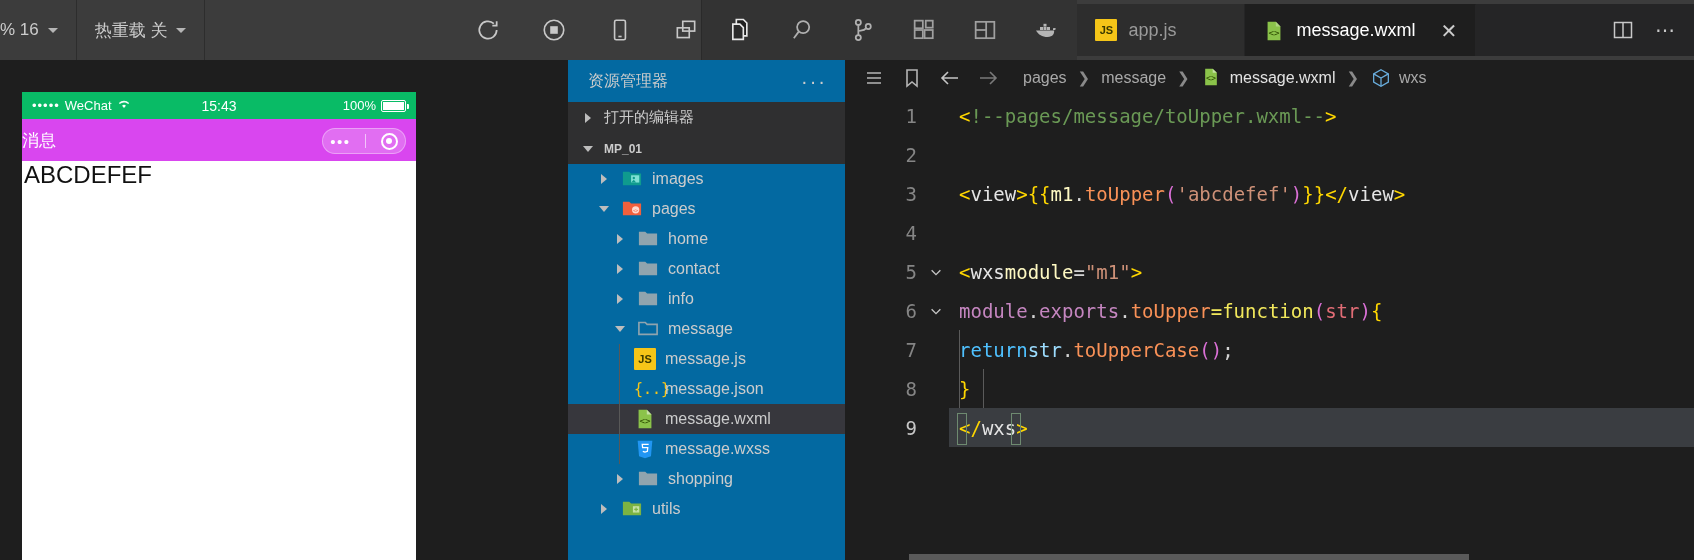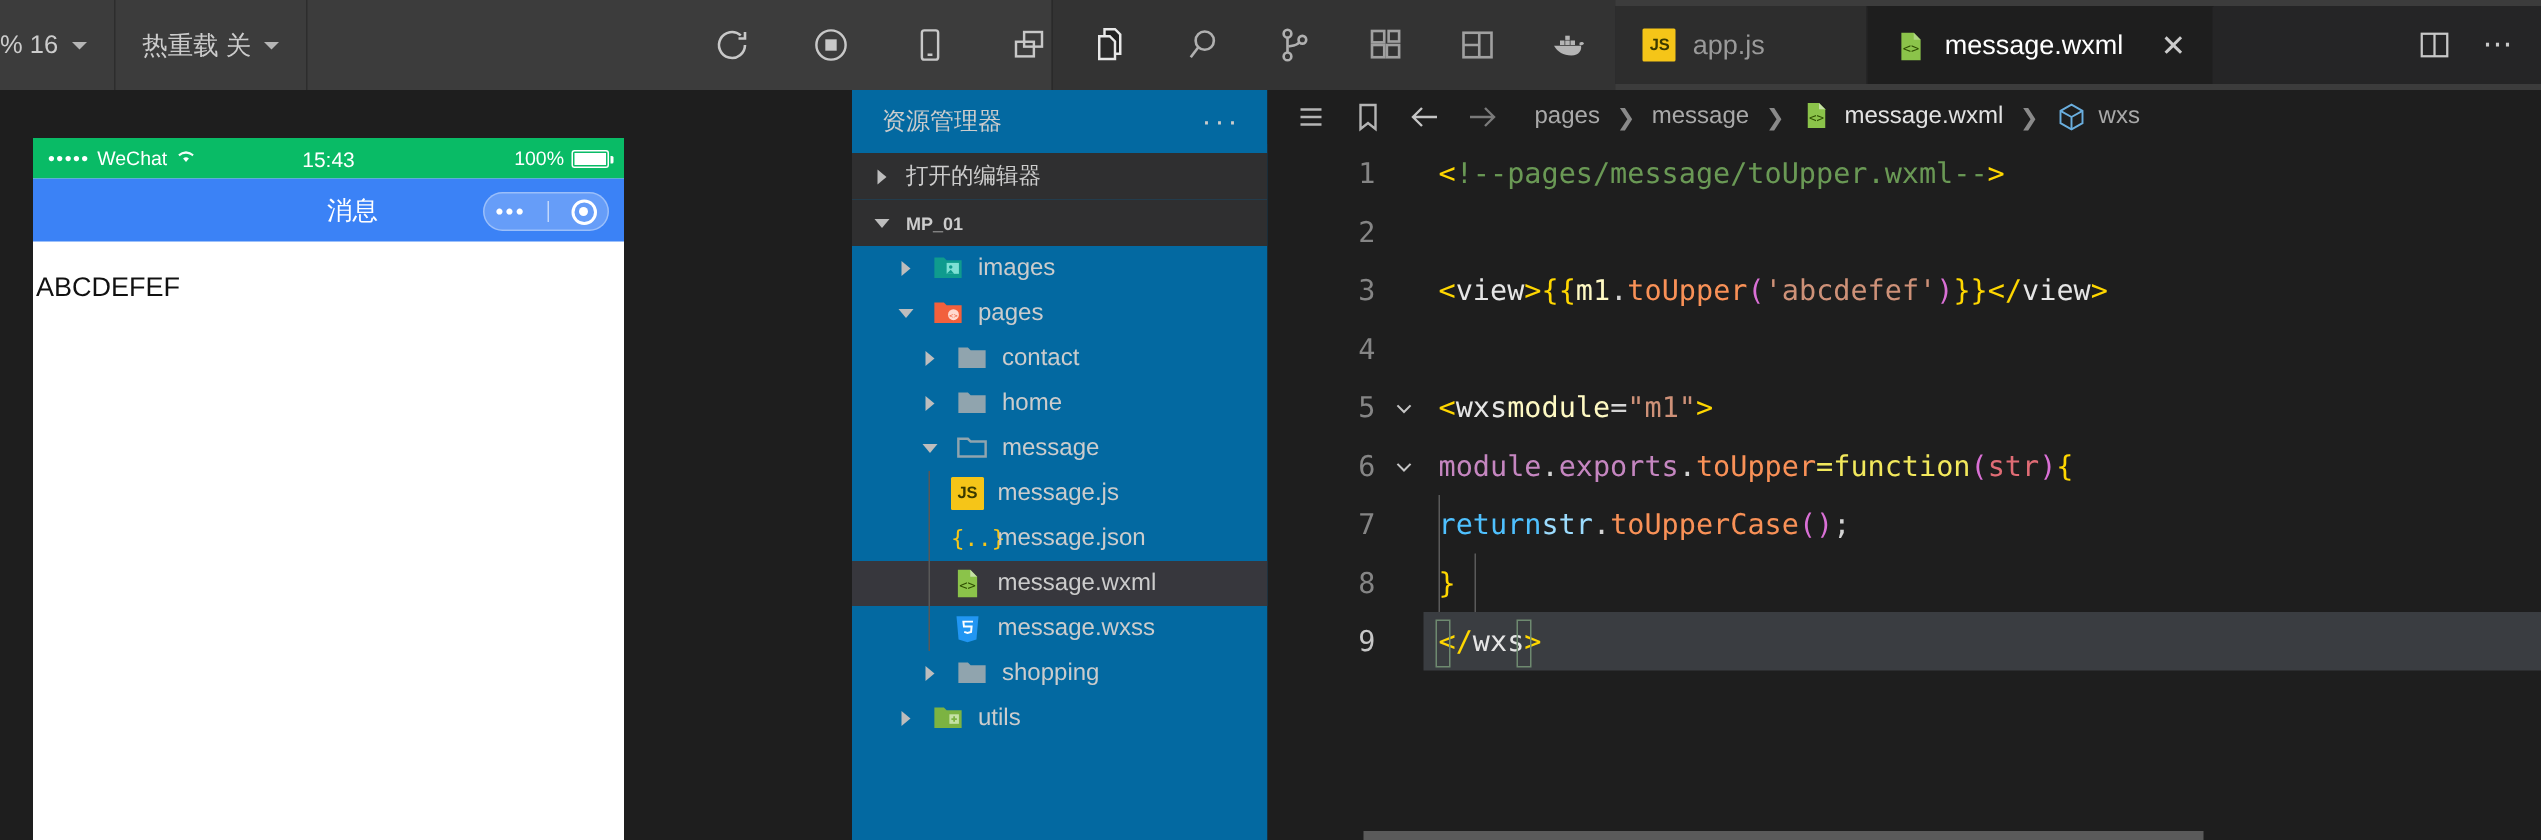--- a/index.html
+++ b/index.html
@@ -69,33 +69,33 @@
     padding: 0 10px; font-size: 13px; position: relative;
   }
   .sb-left { display: flex; align-items: center; gap: 5px; }
   .dots { letter-spacing: 1px; font-size: 13px; }
   .sb-center { position: absolute; left: 0; right: 0; text-align: center; font-size: 14px; }
   .sb-right { margin-left: auto; display: flex; align-items: center; gap: 5px; z-index: 2; font-size: 13px; }
   .battery { width: 25px; height: 12px; border: 1.5px solid #fff; border-radius: 2px; position: relative; }
   .battery::after { content:""; position:absolute; right:-4px; top:3px; width:2px; height:5px; background:#fff; border-radius:0 1px 1px 0; }
   .battery i { position:absolute; left:1px; top:1px; bottom:1px; right:1px; background:#fff; display:block; }
   .navbar {
-    height: 42px; background: #3b82f6; color: #ffffff; display: flex; align-items: center;
-    justify-content: center; font-size: 17px; position: relative; padding-left: 32px;
+    height: 42px; background: #d946ef; color: #ffffff; display: flex; align-items: center;
+    font-size: 17px; position: relative;
   }
   .capsule {
     position: absolute; right: 10px; top: 9px; height: 26px; width: 84px;
     border-radius: 13px; background: rgba(255,255,255,0.22); display: flex; align-items: center;
     justify-content: space-around; border: 1px solid rgba(255,255,255,0.35);
   }
   .cap-dots { color: #fff; font-size: 15px; letter-spacing: 1.5px; line-height: 1; }
   .cap-div { width: 1px; height: 14px; background: rgba(255,255,255,0.6); }
   .cap-circle { width: 17px; height: 17px; border-radius: 50%; border: 2px solid #fff; display:flex; align-items:center; justify-content:center; }
   .cap-circle i { width: 6px; height: 6px; border-radius: 50%; background: #fff; display: block; }
-  .page-content { padding: 20px 0 0 2px; color: #111; font-size: 18px; font-family: "Liberation Sans", sans-serif; }
+  .page-content { padding: 0 0 0 2px; color: #111; font-size: 24px; font-family: "Liberation Sans", sans-serif; }
 
   
   .sidebar { width: 277px; background: #0369a1; flex-shrink: 0; display: flex; flex-direction: column; overflow: hidden; }
   .sb-header {
     height: 42px; display: flex; align-items: center; justify-content: space-between;
     padding: 0 18px 0 20px; color: #cccccc; font-size: 16px;
   }
   .sb-ellipsis { color: #cccccc; font-size: 20px; letter-spacing: 2px; cursor: pointer; line-height: 1; }
   .sect {
     height: 31px; display: flex; align-items: center; gap: 8px; padding-left: 12px;
@@ -372,35 +372,46 @@
 
       <div class="row" style="padding-left:44px;">
         <span class="tw">
             <span class="tw-r"></span>
           </span>
         <span class="ficon">
           <svg width="22" height="20" viewBox="0 0 24 22">
               <path d="M2 4h7l2 2h11v13H2z" fill="#90a4ae"></path>
             </svg>
         </span>
+        <span class="nm">home</span>
+      </div>
+
+      <div class="row" style="padding-left:44px;">
+        <span class="tw">
+            <span class="tw-r"></span>
+          </span>
+        <span class="ficon">
+          <svg width="22" height="20" viewBox="0 0 24 22">
+              <path d="M2 4h7l2 2h11v13H2z" fill="#90a4ae"></path>
+            </svg>
+        </span>
         <span class="nm">contact</span>
       </div>
 
       <div class="row" style="padding-left:44px;">
         <span class="tw">
             <span class="tw-r"></span>
           </span>
         <span class="ficon">
           <svg width="22" height="20" viewBox="0 0 24 22">
               <path d="M2 4h7l2 2h11v13H2z" fill="#90a4ae"></path>
             </svg>
         </span>
-        <span class="nm">home</span>
-      </div>
-
+        <span class="nm">info</span>
+      </div>
 
       <div class="row" style="padding-left:44px;">
         <span class="tw">
             <span class="tw-d"></span>
           </span>
         <span class="ficon">
           <svg width="22" height="20" viewBox="0 0 24 22">
               <path d="M2 5h7l2 2h11v11H2z" fill="none" stroke="#90a4ae" stroke-width="1.8"></path>
             </svg>
         </span>

